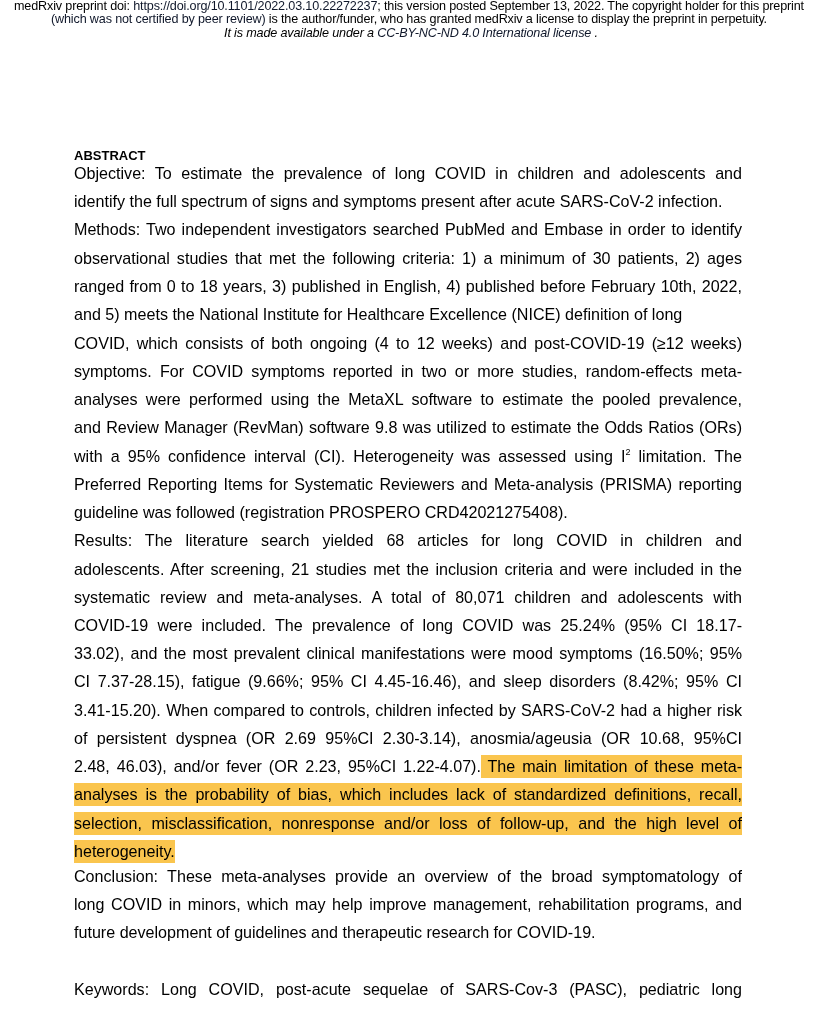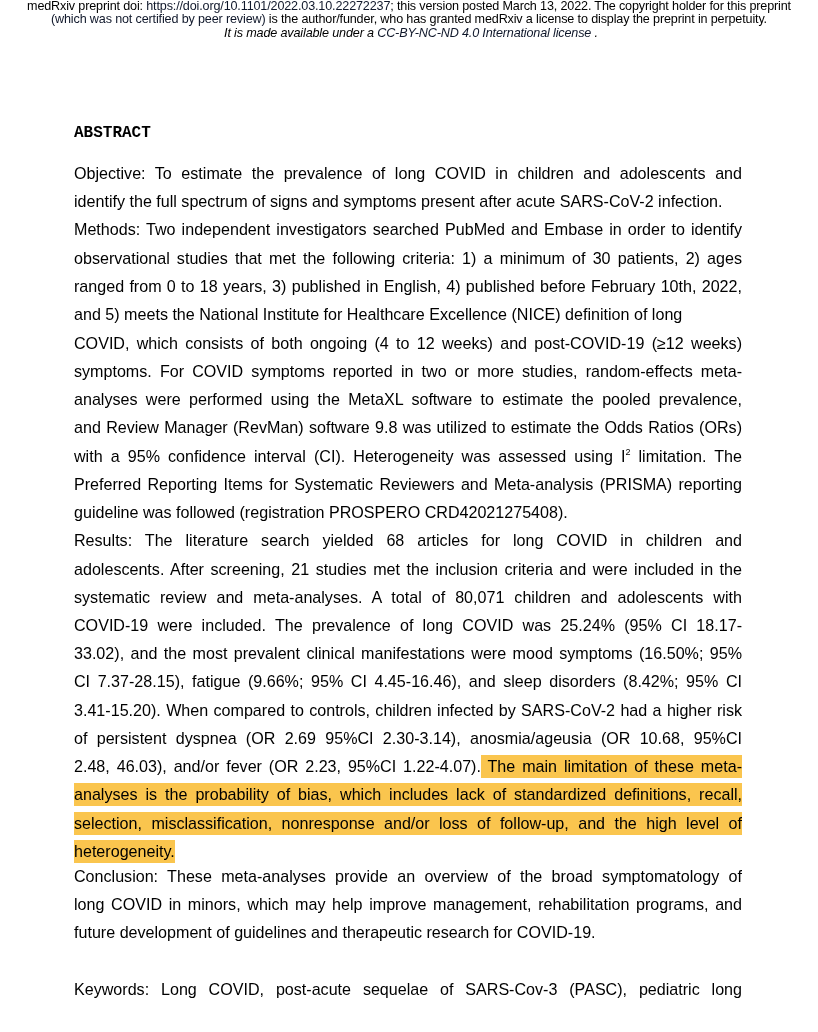--- a/index.html
+++ b/index.html
@@ -5,30 +5,30 @@
     html, body { margin: 0; padding: 0; background: #ffffff; }
     body { width: 818px; height: 1032px; position: relative; overflow: hidden; font-family: "Liberation Sans", sans-serif; color: #000; }
     .header { position: absolute; left: 0; top: 0; width: 818px; text-align: center; font-size: 12.6px; line-height: 13.5px; letter-spacing: -0.15px; }
     .header .l1 { position: absolute; left: 0; width: 818px; top: 0; }
     .header .l2 { position: absolute; left: 0; width: 818px; top: 13px; }
     .header .l3 { position: absolute; left: 12px; width: 798px; top: 27px; font-style: italic; }
     .blue { color: #0f172a; }
     .bold { font-weight: normal; }
     .line { position: absolute; left: 74px; width: 668px; font-size: 16.1px; line-height: 20px; white-space: nowrap; text-align: justify; text-align-last: justify; }
     .line.last { text-align-last: left; }
-    .heading { position: absolute; left: 74px; top: 123px; font-size: 16px; font-weight: bold; line-height: 20px; font-family: Liberation Mono, monospace; }
+    .heading { position: absolute; left: 74px; top: 146px; font-size: 13px; font-weight: bold; line-height: 20px; }
     .hl { background: #fac54e; padding: 2px 0 3px 0; }
     .sup { font-size: 9px; vertical-align: 7px; line-height: 0; }
   </style>
 </head>
 <body>
 
 <div class="header">
   <div class="l1">
-    <span>medRxiv preprint doi: </span><span class="blue">https://doi.org/10.1101/2022.03.10.22272237</span><span>; this version posted March 13, 2022. The copyright holder for this preprint</span>
+    <span>medRxiv preprint doi: </span><span class="blue">https://doi.org/10.1101/2022.03.10.22272237</span><span>; this version posted September 13, 2022. The copyright holder for this preprint</span>
   </div>
   <div class="l2">
     <span class="blue bold">(which was not certified by peer review)</span><span> is the author/funder, who has granted medRxiv a license to display the preprint in perpetuity.</span>
   </div>
   <div class="l3">
     <span>It is made available under a </span><span class="blue">CC-BY-NC-ND 4.0 International license</span><span> .</span>
   </div>
 </div>
 
 <div class="heading">ABSTRACT</div>

